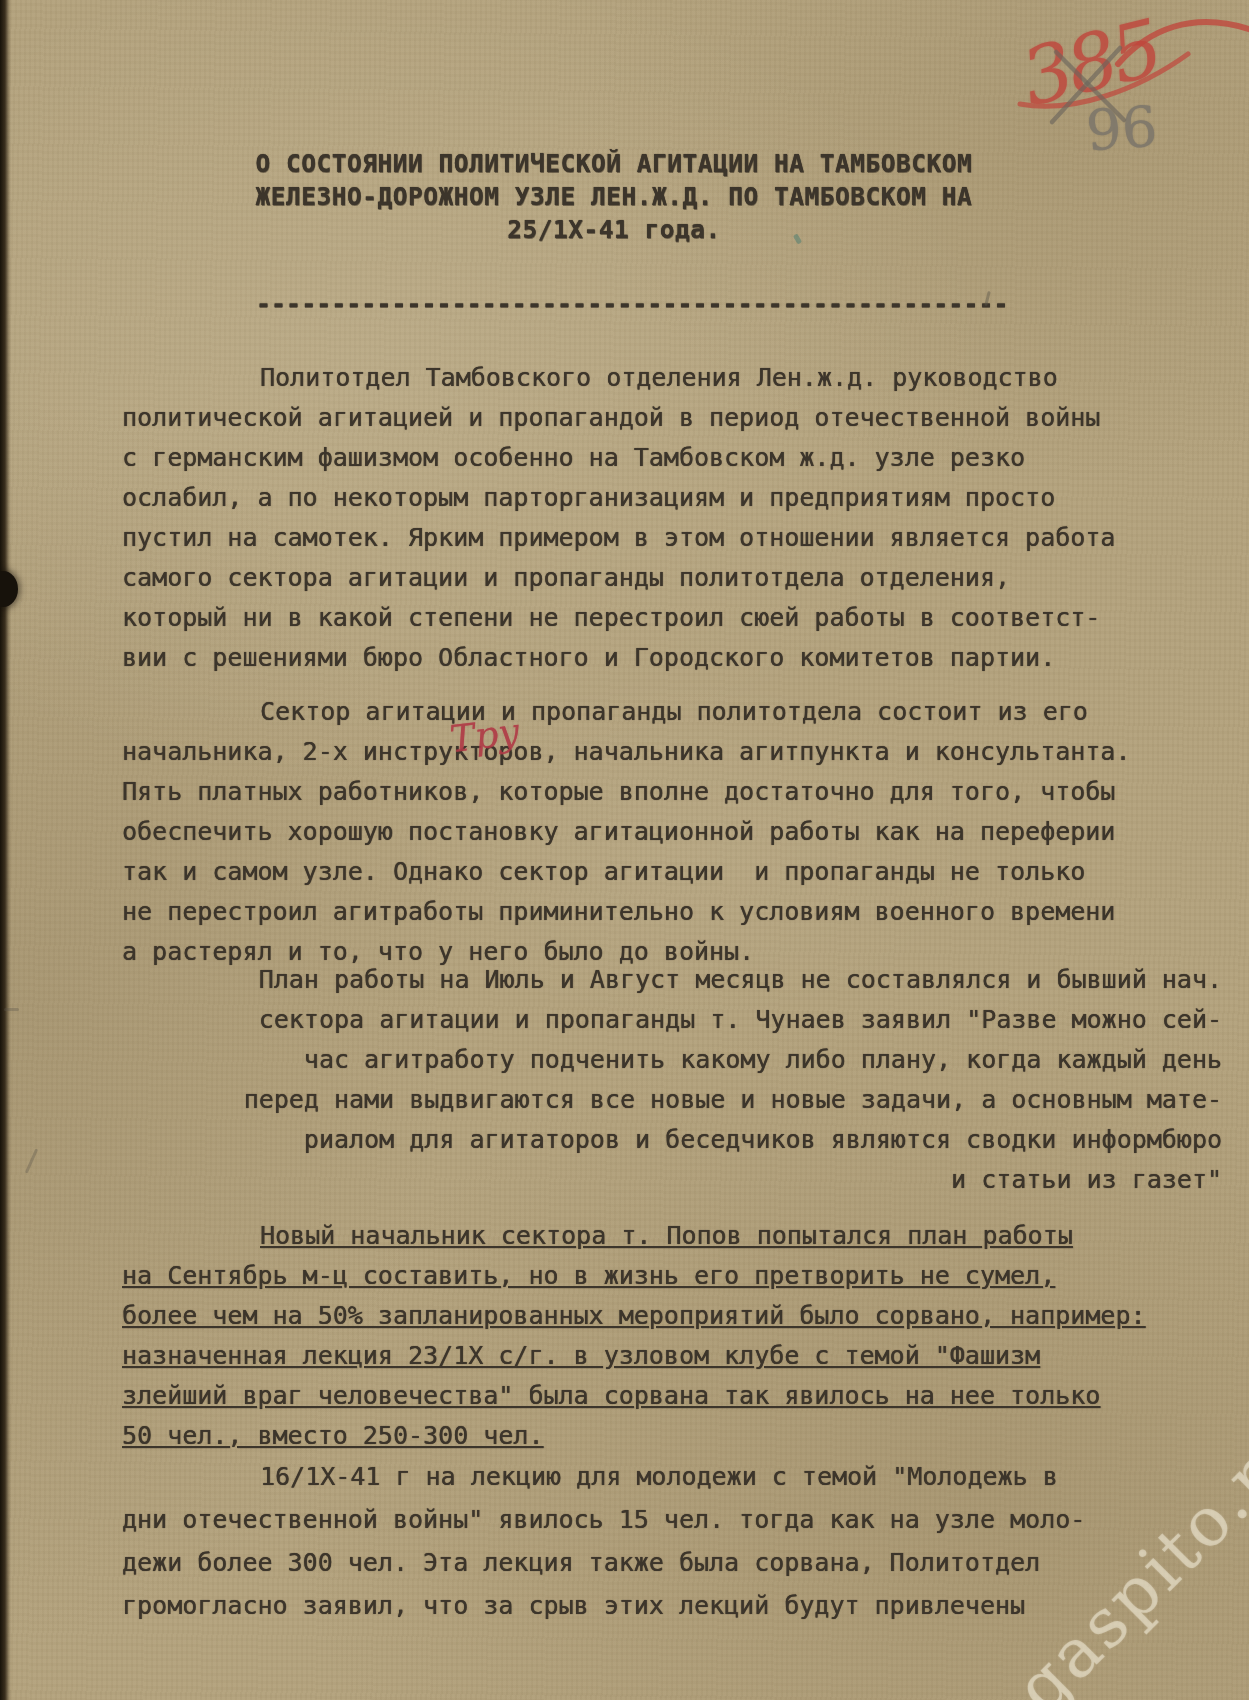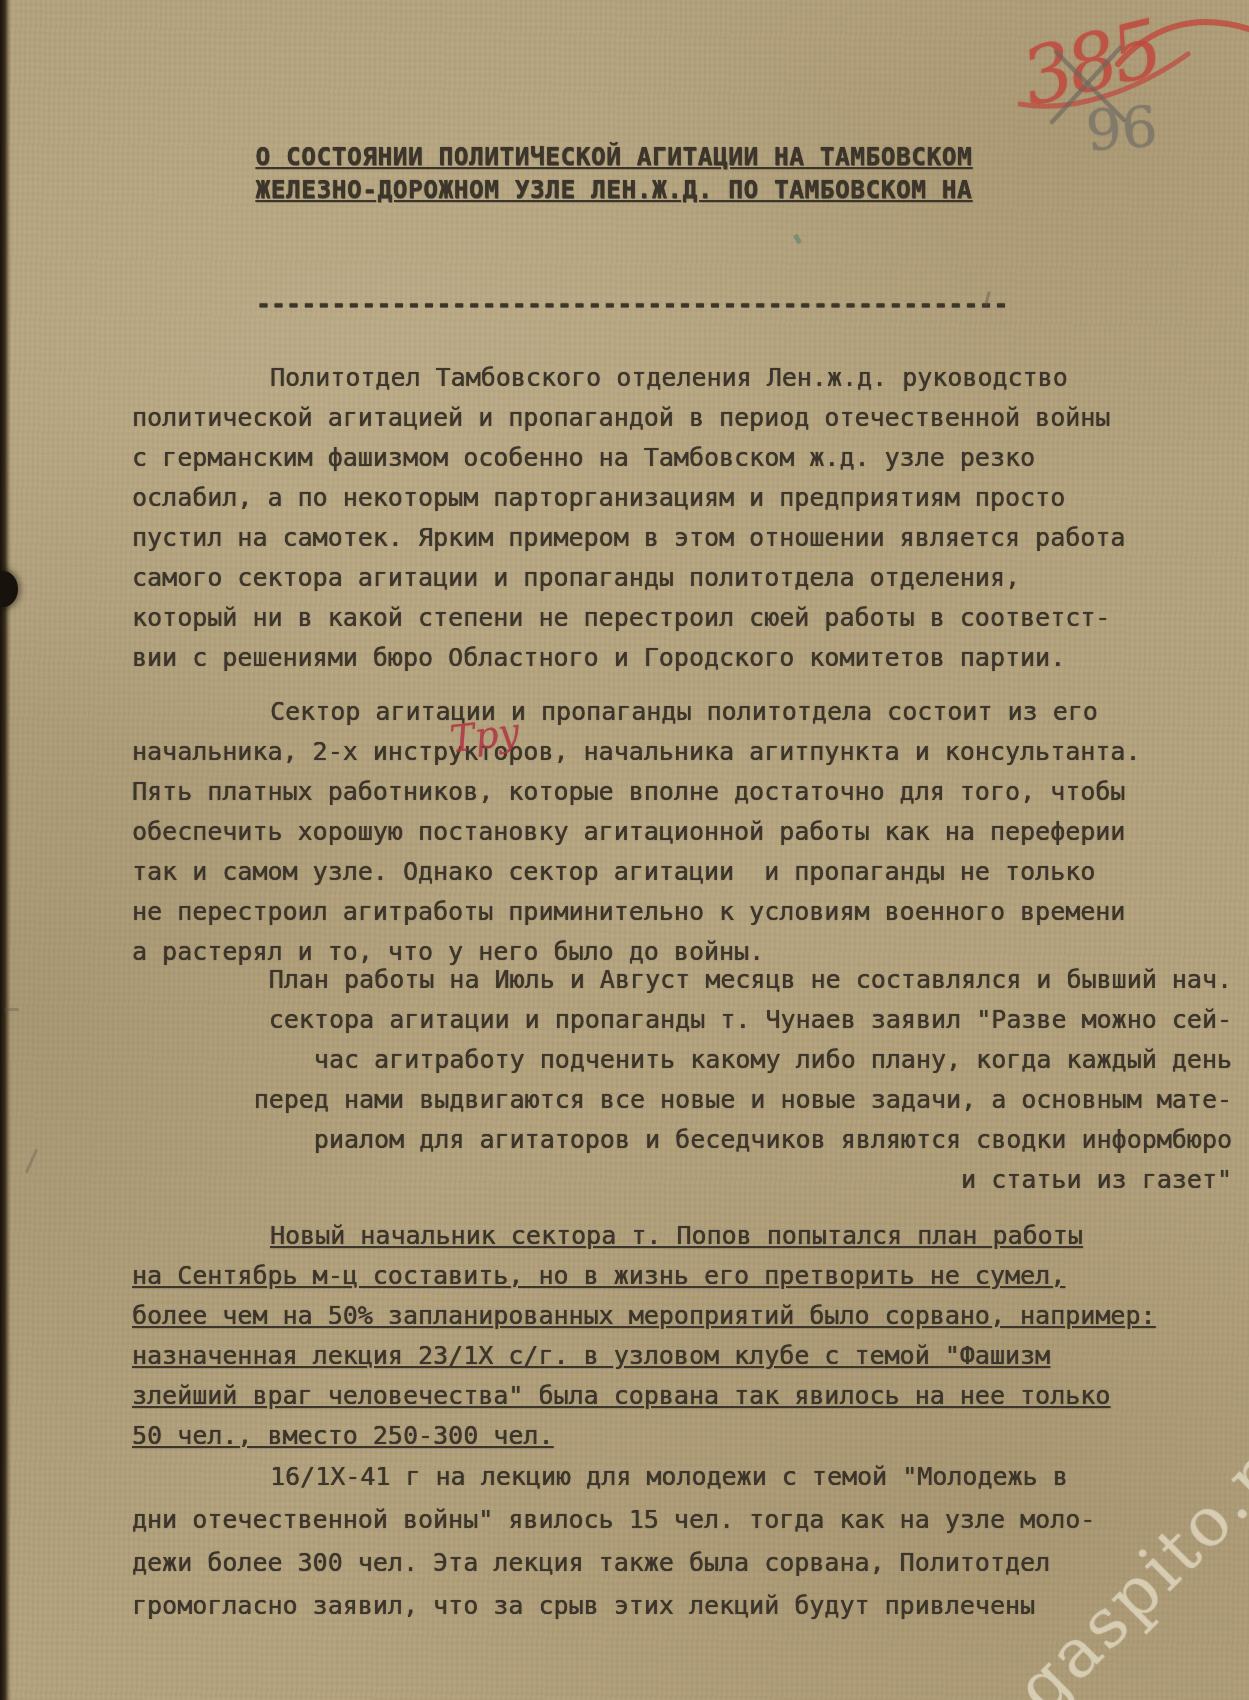--- a/index.html
+++ b/index.html
@@ -22,34 +22,33 @@
   }
   .edge-left{
     position:absolute;left:0;top:0;bottom:0;width:11px;
     background:linear-gradient(to right,#171209 0%,#3a2f1e 45%,rgba(90,76,50,0.35) 80%,transparent 100%);
   }
   .hole{
     position:absolute;left:-12px;top:571px;width:30px;height:36px;
     border-radius:50%;background:#17120b;box-shadow:0 0 6px 2px rgba(23,18,11,0.55);
   }
   .title{
-    position:absolute;left:240px;top:140px;width:748px;
+    position:absolute;left:240px;top:147px;width:748px;
     text-align:center;font-size:24.5px;line-height:33px;font-weight:bold;
     letter-spacing:0.5px;
     text-shadow:0 0 1px rgba(50,42,32,0.9), 0.5px 0.5px 0.5px rgba(50,42,32,0.5);
     white-space:nowrap;
-    text-decoration:underline;
   }
   .title-underline{
     position:absolute;left:256px;top:289px;width:770px;
     font-size:25px;font-weight:bold;white-space:nowrap;overflow:hidden;
     text-shadow:0 1px 0 rgba(50,42,32,0.55), 0 0 1px rgba(50,42,32,0.9);
   }
   .para{
-    position:absolute;left:132px;width:1100px;
+    position:absolute;left:122px;width:1100px;
     font-size:25px;line-height:40px;white-space:pre;
     text-shadow:0 0 1px rgba(55,46,35,0.85), 0.4px 0.4px 0.6px rgba(55,46,35,0.45);
   }
   .indent{text-indent:138px;}
   .p1{top:358px;}
   .p2{top:692px;}
   .p3{top:960px;text-align:right;}
   .p4{top:1216px;text-decoration:underline;}
   .p5{top:1455px;line-height:43px;}
   .red-number{
@@ -104,20 +103,21 @@
   <svg class="pen-marks" width="1249" height="1700" viewBox="0 0 1249 1700">
     <path d="M1118,64 C1148,30 1192,10 1252,30" fill="none" stroke="#c0463c" stroke-width="6" stroke-linecap="round" opacity="0.78"></path>
     <path d="M1020,104 C1072,114 1138,90 1188,54" fill="none" stroke="#c0463c" stroke-width="5" stroke-linecap="round" opacity="0.7"></path>
     <path d="M1056,52 L1124,120" fill="none" stroke="#6b665c" stroke-width="4.5" stroke-linecap="round" opacity="0.65"></path>
     <path d="M1120,48 L1052,122" fill="none" stroke="#6b665c" stroke-width="4.5" stroke-linecap="round" opacity="0.65"></path>
   </svg>
 
   <div class="title">
     <div>О СОСТОЯНИИ ПОЛИТИЧЕСКОЙ АГИТАЦИИ НА ТАМБОВСКОМ</div>
     <div>ЖЕЛЕЗНО-ДОРОЖНОМ УЗЛЕ ЛЕН.Ж.Д. ПО ТАМБОВСКОМ НА</div>
+    <div>25/1Х-41 года.</div>
   </div>
   <div class="title-underline">--------------------------------------------------</div>
 
   <div class="para p1 indent">Политотдел Тамбовского отделения Лен.ж.д. руководство
 политической агитацией и пропагандой в период отечественной войны
 с германским фашизмом особенно на Тамбовском ж.д. узле резко
 ослабил, а по некоторым парторганизациям и предприятиям просто
 пустил на самотек. Ярким примером в этом отношении является работа
 самого сектора агитации и пропаганды политотдела отделения,
 который ни в какой степени не перестроил сюей работы в соответст-

